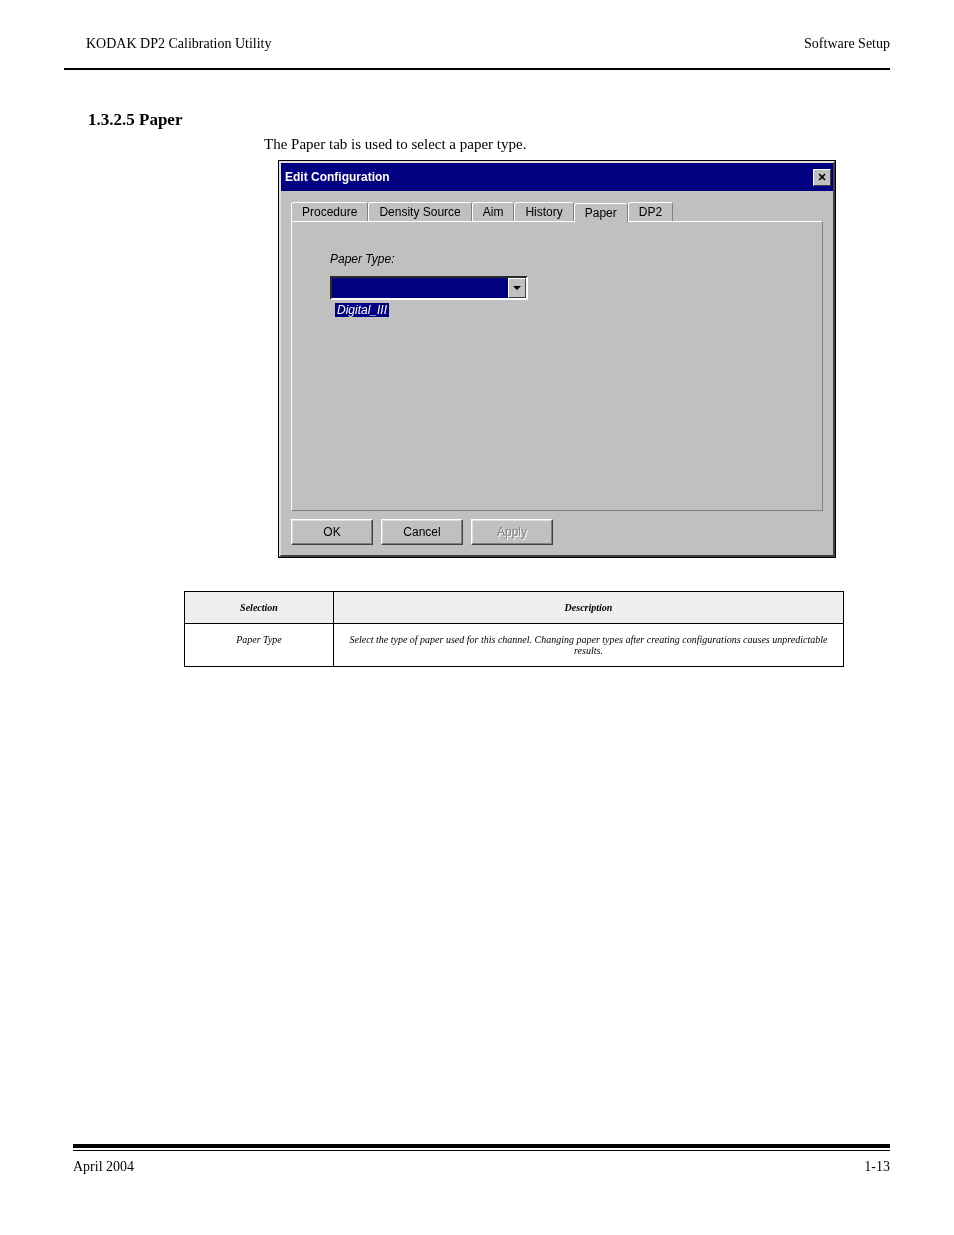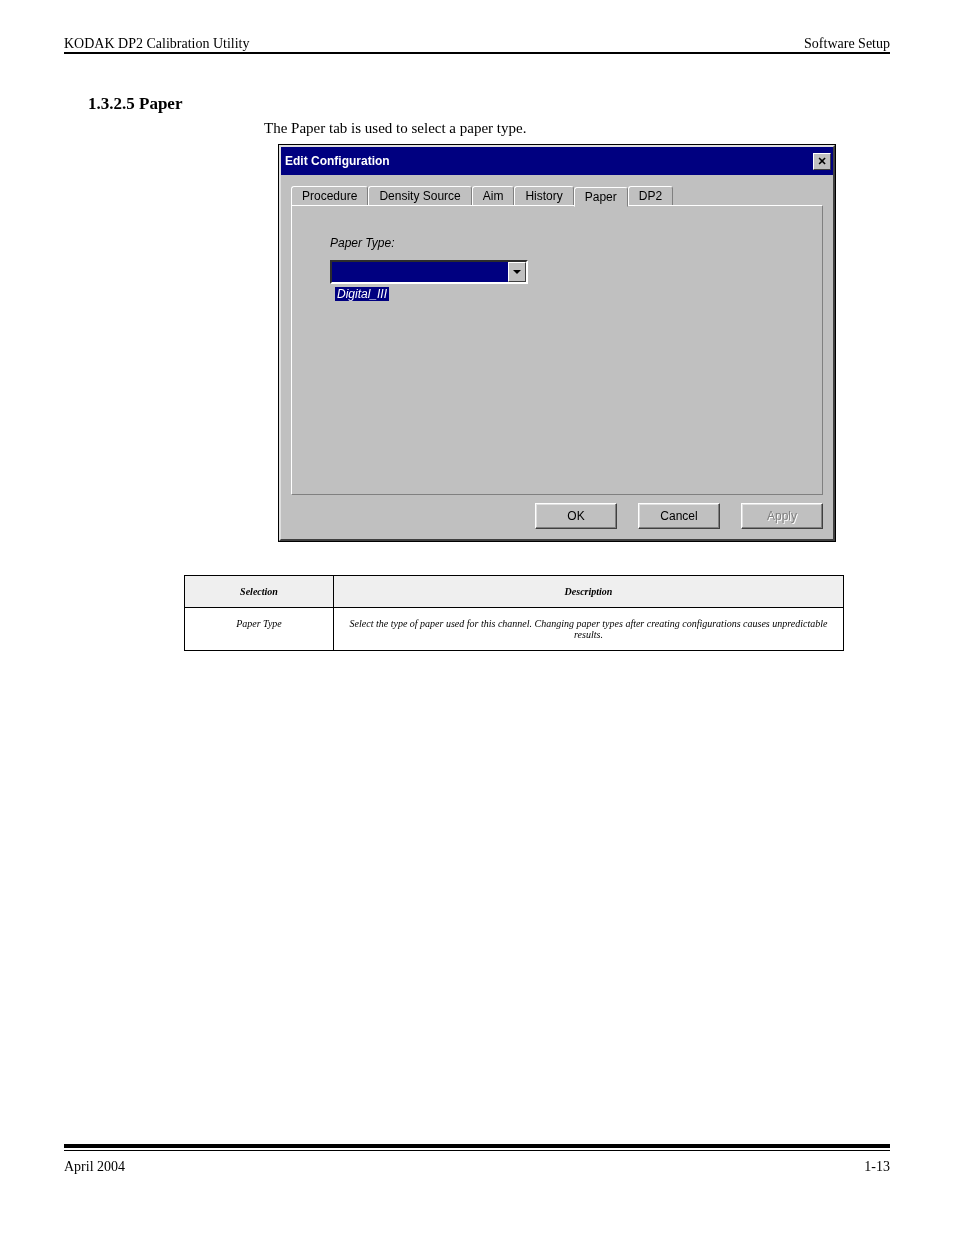--- a/index.html
+++ b/index.html
@@ -14,21 +14,22 @@
     min-height: 1235px;
     position: relative;
     box-sizing: border-box;
     padding: 36px 64px 40px 64px;
   }
   .header-bar {
     display: flex;
     justify-content: space-between;
     align-items: baseline;
     font-size: 14px;
-    padding-bottom: 0;
+    padding-bottom: 16px;
+    margin-left: 22px;
   }
   .header-rule {
     border: none;
     border-top: 2px solid #000;
     margin: 0 0 30px 0;
   }
   .section-number {
     font-size: 17px;
     font-weight: bold;
     margin: 40px 0 6px 24px;
@@ -148,22 +149,21 @@
     justify-content: center;
   }
   .combo-btn .arrow {
     width: 0; height: 0;
     border-left: 4px solid transparent;
     border-right: 4px solid transparent;
     border-top: 4px solid #000;
   }
   .dialog-buttons {
     display: flex;
-    justify-content: flex-end;
-    gap: 21px;
+    gap: 8px;
     margin-top: 8px;
   }
   .win-btn {
     width: 80px;
     height: 24px;
     background: #c0c0c0;
     border: 1px solid;
     border-color: #fff #404040 #404040 #fff;
     box-shadow: inset -1px -1px 0 #808080, inset 1px 1px 0 #dfdfdf;
     font-family: "MS Sans Serif", Tahoma, Arial, sans-serif;
@@ -202,21 +202,21 @@
     border-top: 4px solid #000;
     margin: 0;
   }
   .footer-rule-thin {
     border: none;
     border-top: 1px solid #000;
     margin-top: 2px;
   }
   .footer {
     position: absolute;
-    left: 64px;
+    left: 73px;
     right: 64px;
     bottom: 60px;
   }
   .footer-text {
     display: flex;
     justify-content: space-between;
     font-size: 14px;
     margin-top: 6px;
   }
 </style>

